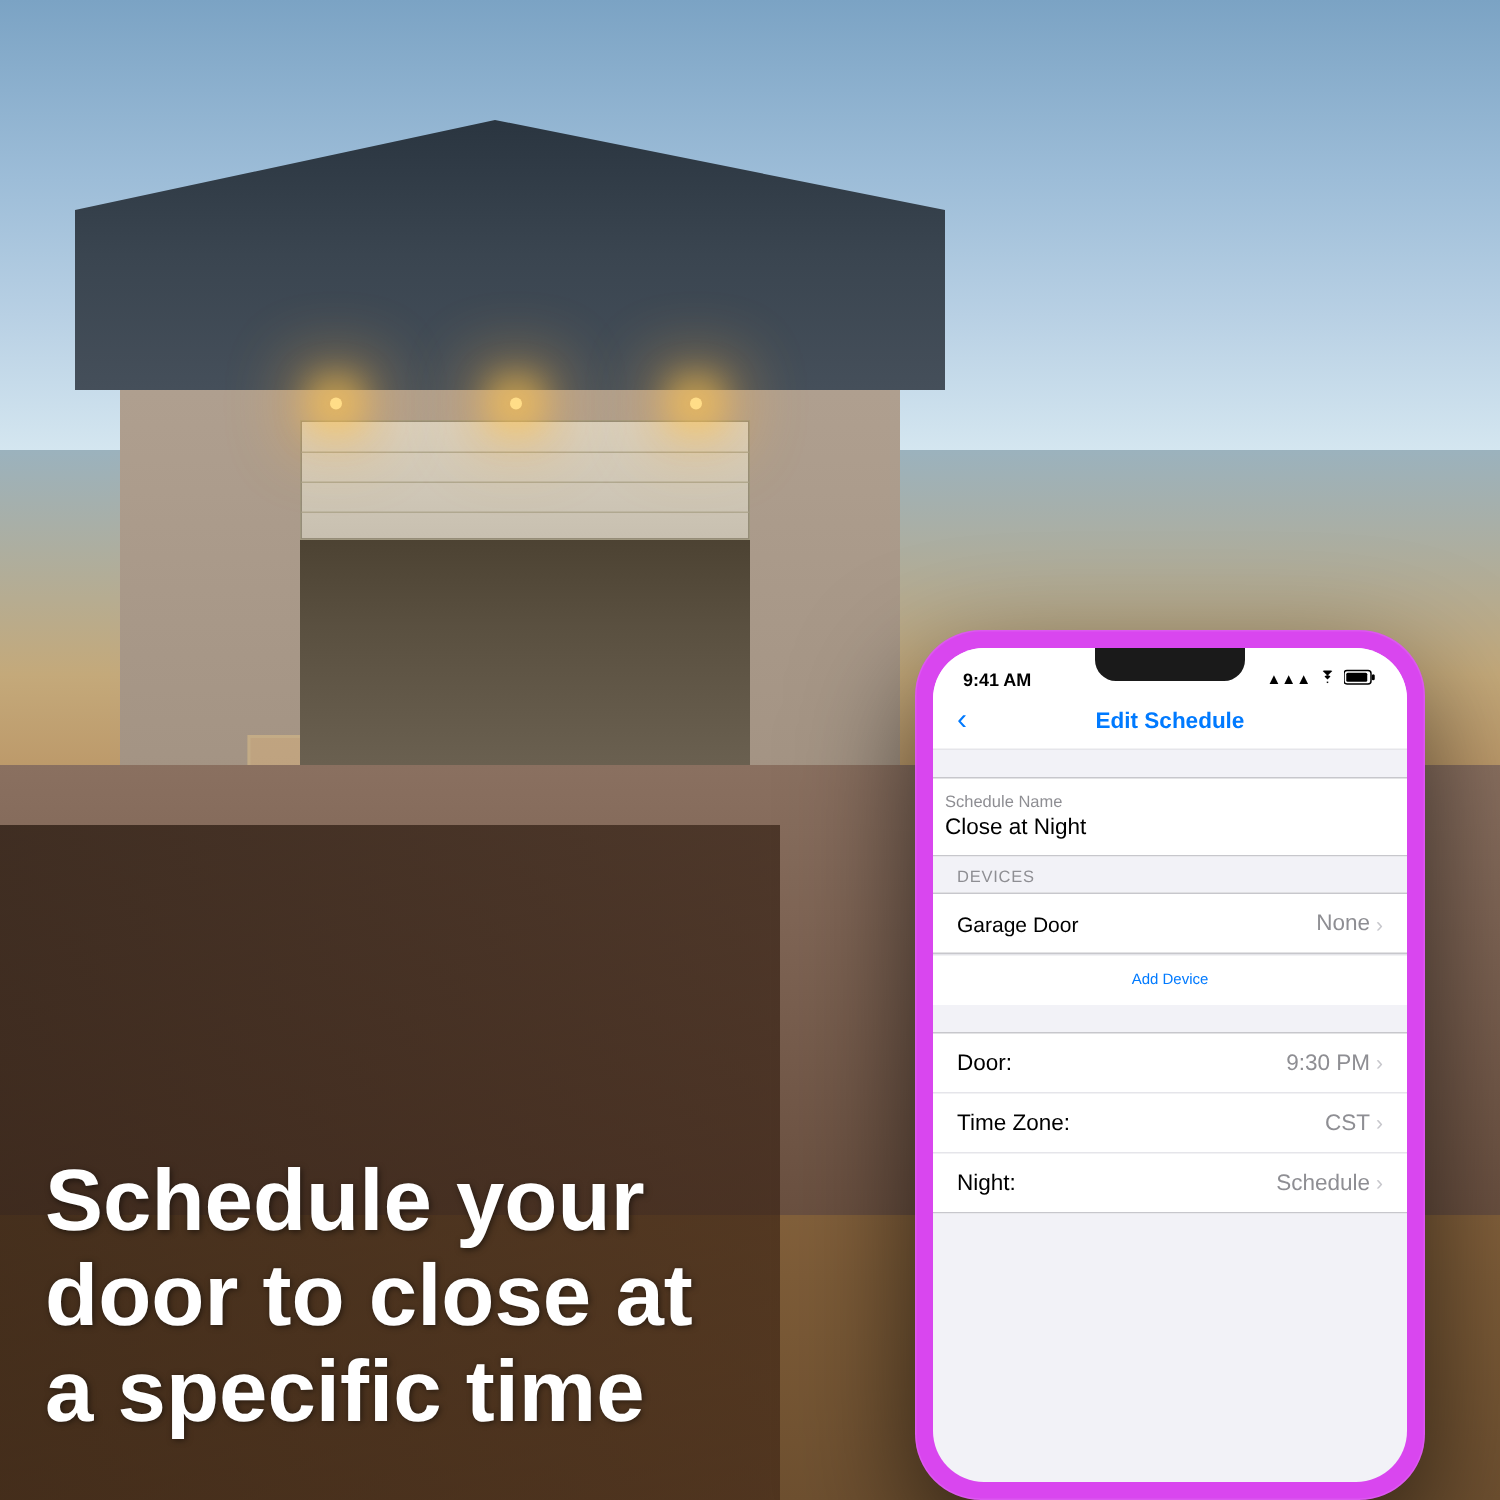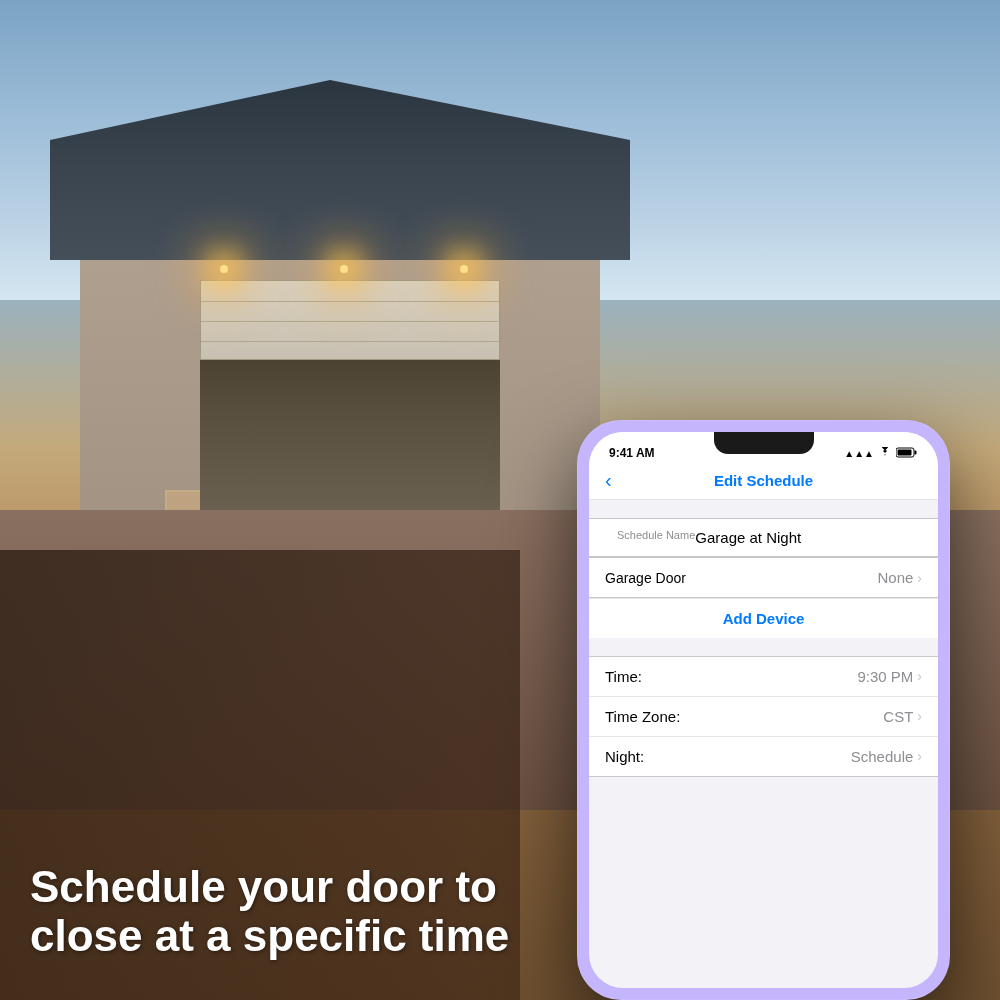--- a/index.html
+++ b/index.html
@@ -164,39 +164,39 @@
       z-index: 10;
     }
 
     
     .marketing-text {
       position: absolute;
       bottom: 40px;
       left: 30px;
       z-index: 20;
       color: white;
-      font-size: 44px;
+      font-size: 58px;
       font-weight: 800;
       line-height: 1.1;
       max-width: 480px;
       text-shadow: 1px 1px 4px rgba(0,0,0,0.5);
     }
 
     
     .phone-wrapper {
       position: absolute;
       right: 50px;
       top: 420px;
       z-index: 30;
     }
 
     .phone {
-      width: 373px;
+      width: 340px;
       height: 580px;
-      background: #c4b5fd;
+      background: #d946ef;
       border-radius: 44px;
       padding: 12px;
       box-shadow:
         0 30px 80px rgba(0,0,0,0.6),
         inset 0 0 0 1px rgba(255,255,255,0.1);
       position: relative;
     }
 
     
     .phone-notch {
@@ -283,22 +283,22 @@
     
     .form-section {
       margin: 18px 0 0;
       background: white;
       border-top: 1px solid #c7c7cc;
       border-bottom: 1px solid #c7c7cc;
     }
 
     .form-row {
       display: flex;
-      flex-direction: row;
-      padding: 10px 28px;
+      flex-direction: column;
+      padding: 10px 8px;
       border-bottom: 1px solid #e5e5ea;
     }
 
     .form-row:last-child {
       border-bottom: none;
     }
 
     .form-row-label {
       font-size: 11px;
       color: #8e8e93;
@@ -357,23 +357,23 @@
       display: flex;
       justify-content: center;
       align-items: center;
       padding: 11px 16px;
       background: white;
       border-top: 1px solid #e5e5ea;
       cursor: pointer;
     }
 
     .add-device-text {
-      font-size: 15px;
+      font-size: 10px;
       color: #007aff;
-      font-weight: 700;
+      font-weight: 400;
     }
 
     
     .settings-section {
       margin-top: 18px;
       background: white;
       border-top: 1px solid #c7c7cc;
       border-bottom: 1px solid #c7c7cc;
     }
 
@@ -472,41 +472,42 @@
         </div>
         <span class="nav-title">Edit Schedule</span>
       </div>
 
       <div class="app-content">
 
         <div style="margin-top: 16px;">
           <div class="form-section">
             <div class="form-row">
               <span class="form-row-label">Schedule Name</span>
-              <span class="form-row-value">Garage at Night</span>
+              <span class="form-row-value">Close at Night</span>
             </div>
           </div>
         </div>
 
         <div class="devices-section">
+          <div class="devices-label">DEVICES</div>
           <div class="device-row">
             <span class="device-name">Garage Door</span>
             <div class="device-value">
               <span>None</span>
               <span class="chevron">›</span>
             </div>
           </div>
           <div class="add-device-btn">
             <span class="add-device-text">Add Device</span>
           </div>
         </div>
 
         <div class="settings-section">
           <div class="settings-row">
-            <span class="settings-label">Time:</span>
+            <span class="settings-label">Door:</span>
             <div class="settings-value">
               <span>9:30 PM</span>
               <span class="chevron">›</span>
             </div>
           </div>
           <div class="settings-row">
             <span class="settings-label">Time Zone:</span>
             <div class="settings-value">
               <span>CST</span>
               <span class="chevron">›</span>

